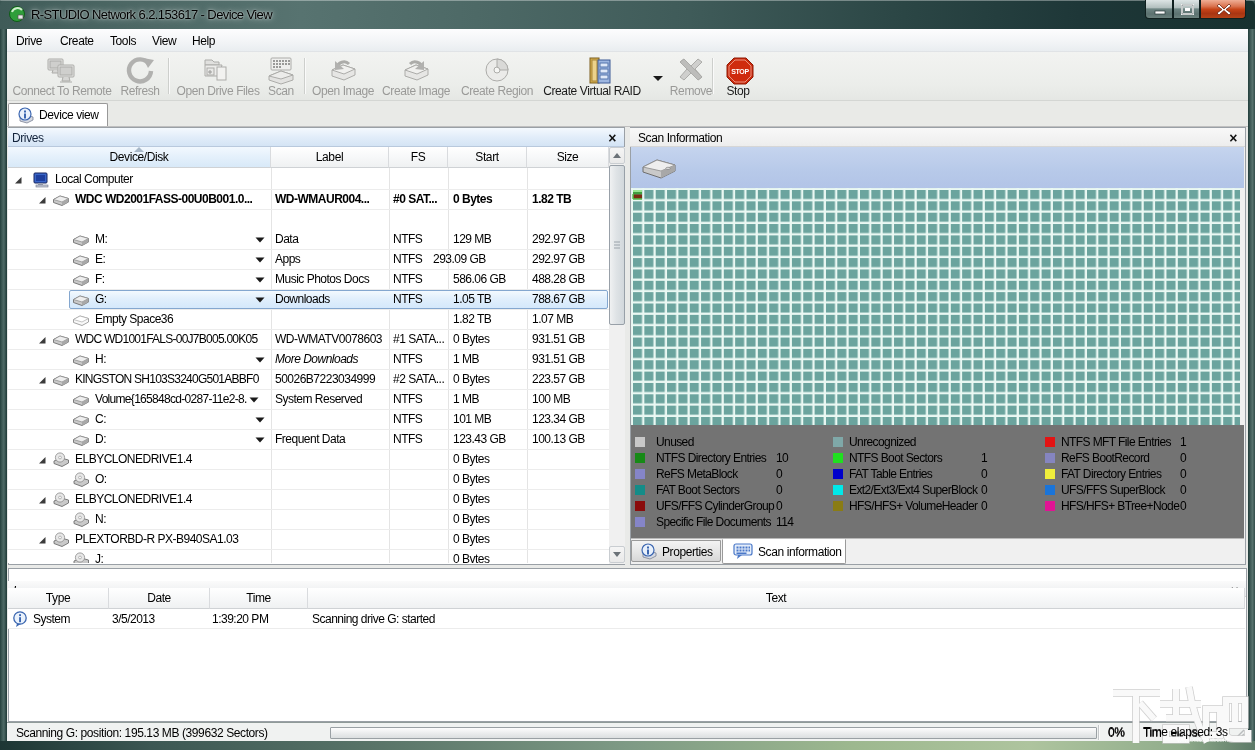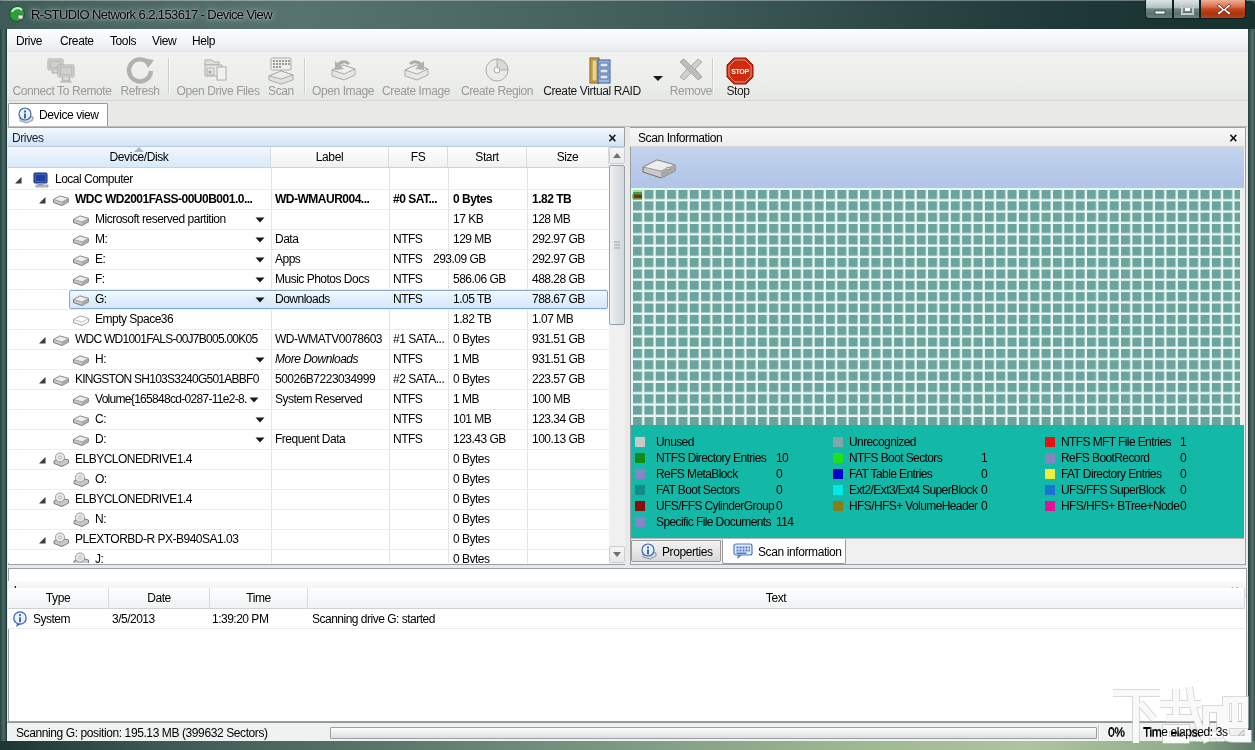--- a/index.html
+++ b/index.html
@@ -62,21 +62,21 @@
 
 .sb { position:absolute; background:#f0f0f0; }
 .sbbtn { position:absolute; left:0; width:16px; height:17px; background:linear-gradient(180deg,#f5f5f5,#e9e9e9); border:1px solid #c9cdd1; border-radius:2px; }
 .sbthumb { position:absolute; left:0; width:16px; background:linear-gradient(90deg,#f0f1f2,#dfe3e6 45%,#d2d8dc); border:1px solid #98a0a8; border-radius:2px; }
 
 
 #scanp { left:630px; top:127px; width:616px; height:438px; background:#f0f0f0; border:1px solid #9aa0a6; }
 #scan-head { left:630px; top:128px; width:615px; height:19px; background:linear-gradient(180deg,#f8f8f8,#ededed); border-bottom:1px solid #d6d6d6; }
 #scaninfo { left:631px; top:147px; width:613px; height:41px; background:linear-gradient(180deg,#c5d4ee 0%,#b7c9e9 60%,#b2c4e7 100%); }
 #grid { left:631px; top:188px; width:609px; height:237px; background:#fff; }
-#legend { left:631px; top:425px; width:613px; height:113px; background:#14b8a6; font-size:12px; }
+#legend { left:631px; top:425px; width:613px; height:113px; background:#737373; font-size:12px; }
 .sw { position:absolute; width:10px; height:10px; }
 .ltxt { position:absolute; white-space:nowrap; letter-spacing:-0.6px; }
 #btabs { left:631px; top:538px; width:613px; height:26px; background:#f0f0f0; border-top:1px solid #b9b9b9; }
 
 
 #logp { left:8px; top:568px; width:1239px; height:154px; background:#fff; border:1px solid #9aa0a6; }
 #log-head { left:8px; top:581px; width:1238px; height:16px; background:linear-gradient(180deg,#fbfbfb,#e9ebed); border-bottom:1px solid #d2d2d2;font-style:italic; }
 #lcols { left:8px; top:588px; width:1238px; height:21px; }
 
 
@@ -298,33 +298,20 @@
       <svg class="abs" style="left:44px;top:4px;" width="18" height="13" viewBox="0 0 18 13">
         <path d="M1.5 5.5 L8 2 L16.5 4.5 L16.5 8 L10 11.5 L1.5 8.5 Z" fill="#c9c9c9" stroke="#6e6e6e" stroke-width="0.9"></path>
         <path d="M1.5 5.5 L8 2 L16.5 4.5 L10 8 Z" fill="#eeeeee" stroke="#8a8a8a" stroke-width="0.7"></path>
         <path d="M10 8 L16.5 4.5 L16.5 8 L10 11.5 Z" fill="#a8a8a8"></path>
       </svg>
       <div class="dcell" style="left:67px;width:188px;font-weight:bold;">WDC WD2001FASS-00U0B001.0...</div>
       <div class="dcell" style="left:267px;width:112px;font-weight:bold;">WD-WMAUR004...</div>
       <div class="dcell" style="left:385px;width:54px;font-weight:bold;">#0 SAT...</div>
       <div class="dcell" style="left:445px;width:72px;font-weight:bold;">0 Bytes</div>
       <div class="dcell" style="left:524px;width:75px;font-weight:bold;">1.82 TB</div>
-    </div>
-  <div class="drow" style="left:0;top:42px;">
-      <svg class="abs" style="left:64px;top:4px;" width="18" height="13" viewBox="0 0 18 13">
-        <path d="M1.5 5.5 L8 2 L16.5 4.5 L16.5 8 L10 11.5 L1.5 8.5 Z" fill="#c9c9c9" stroke="#6e6e6e" stroke-width="0.9"></path>
-        <path d="M1.5 5.5 L8 2 L16.5 4.5 L10 8 Z" fill="#eeeeee" stroke="#8a8a8a" stroke-width="0.7"></path>
-        <path d="M10 8 L16.5 4.5 L16.5 8 L10 11.5 Z" fill="#a8a8a8"></path>
-      </svg>
-      <div class="dcell" style="left:87px;width:155px;">Microsoft reserved partition</div>
-      <svg class="abs" style="left:247px;top:7px;" width="10" height="6">
-        <path d="M0.5 0.5 L9.5 0.5 L5 5.5 Z" fill="#1a1a1a"></path>
-      </svg>
-      <div class="dcell" style="left:445px;width:72px;">17 KB</div>
-      <div class="dcell" style="left:524px;width:75px;">128 MB</div>
     </div>
   <div class="drow" style="left:0;top:62px;">
       <svg class="abs" style="left:64px;top:4px;" width="18" height="13" viewBox="0 0 18 13">
         <path d="M1.5 5.5 L8 2 L16.5 4.5 L16.5 8 L10 11.5 L1.5 8.5 Z" fill="#c9c9c9" stroke="#6e6e6e" stroke-width="0.9"></path>
         <path d="M1.5 5.5 L8 2 L16.5 4.5 L10 8 Z" fill="#eeeeee" stroke="#8a8a8a" stroke-width="0.7"></path>
         <path d="M10 8 L16.5 4.5 L16.5 8 L10 11.5 Z" fill="#a8a8a8"></path>
       </svg>
       <div class="dcell" style="left:87px;width:155px;">M:</div>
       <svg class="abs" style="left:247px;top:7px;" width="10" height="6">
         <path d="M0.5 0.5 L9.5 0.5 L5 5.5 Z" fill="#1a1a1a"></path>

